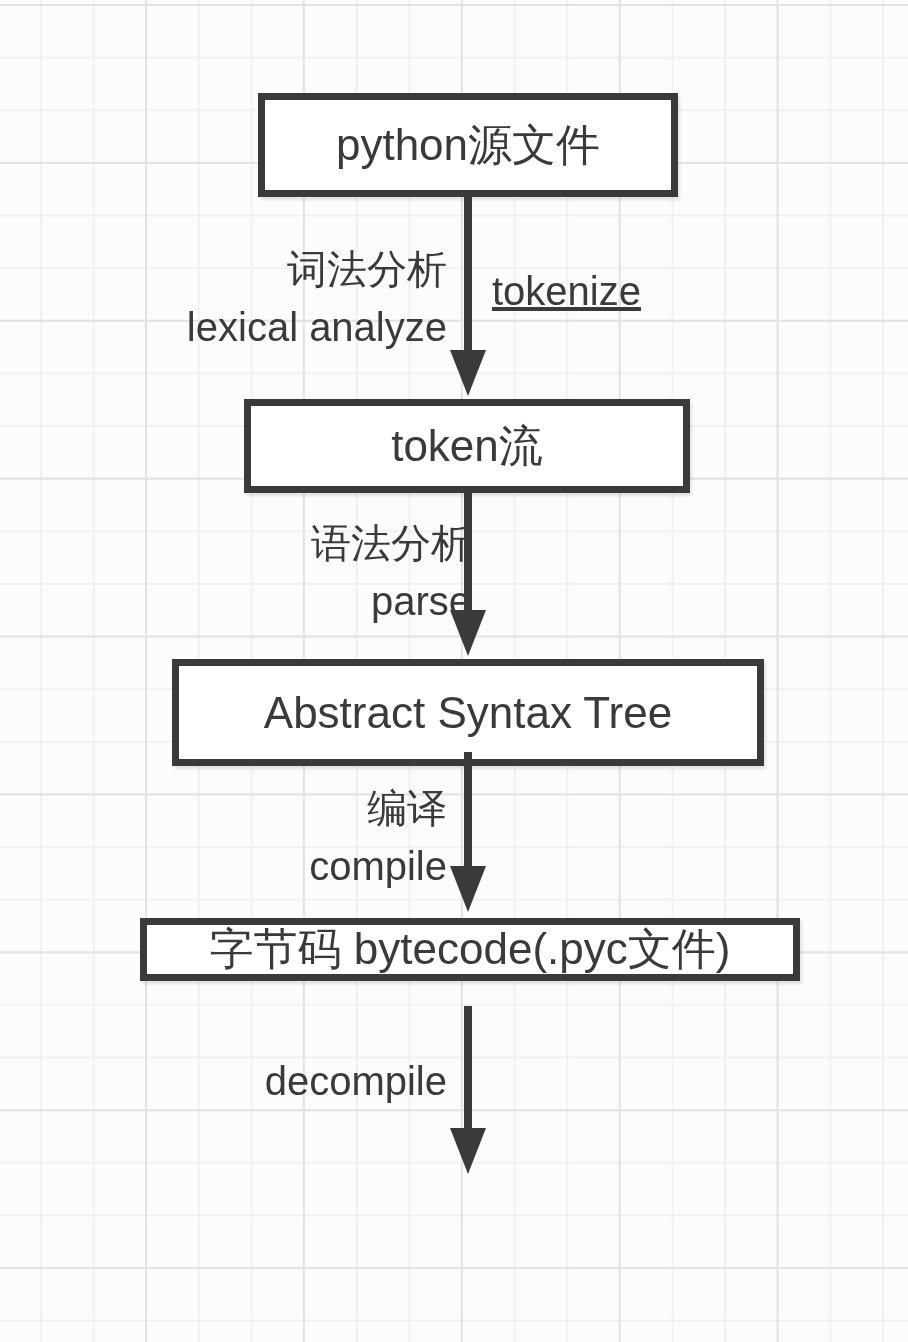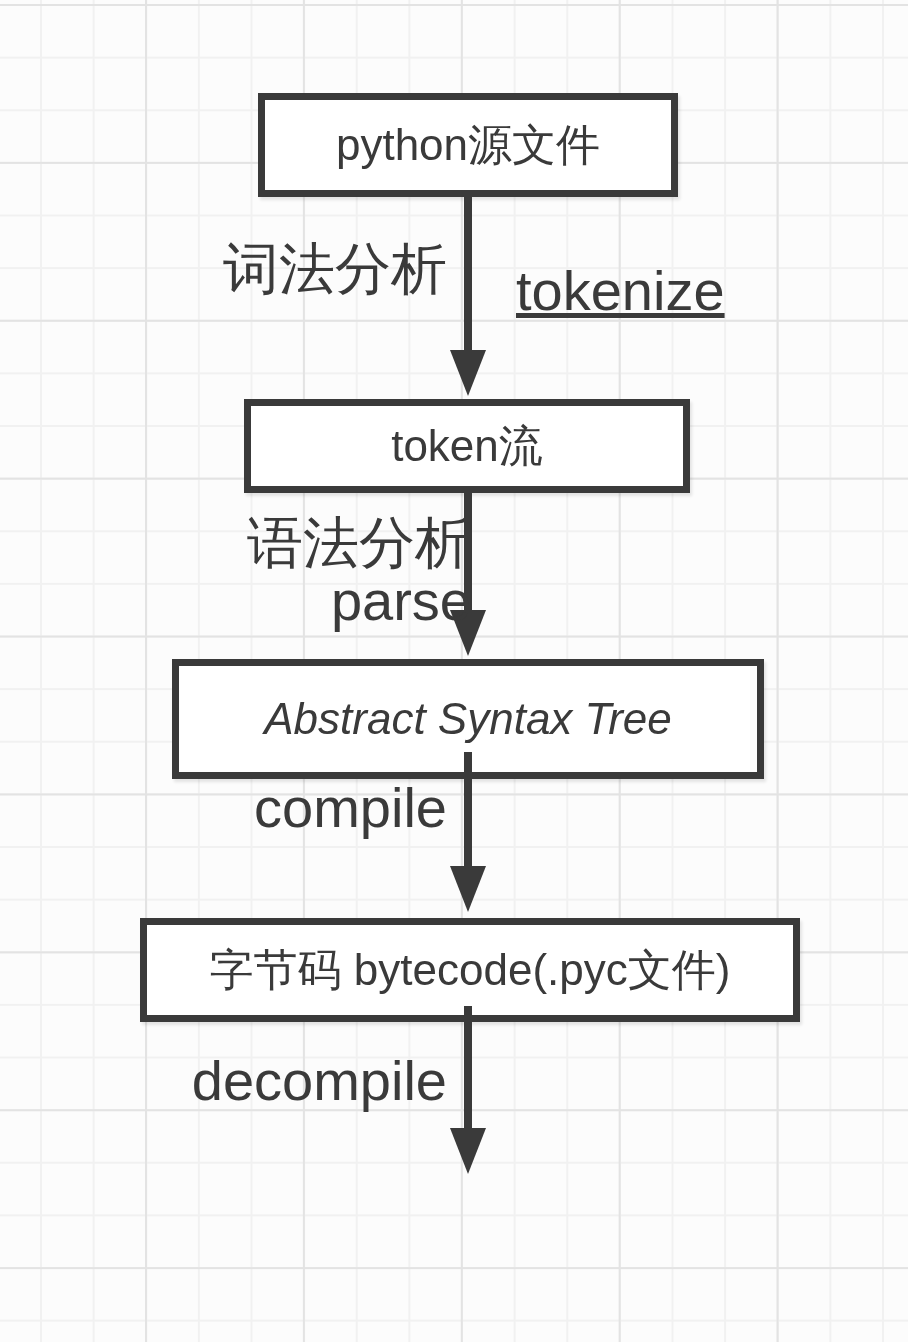--- a/index.html
+++ b/index.html
@@ -57,68 +57,69 @@
   .arrow-head {
     position: absolute;
     width: 0;
     height: 0;
     border-left: 18px solid transparent;
     border-right: 18px solid transparent;
     border-top: 46px solid #3a3a3a;
   }
   .edge-label {
     position: absolute;
-    font-size: 56px;
+    font-size: 40px;
     line-height: 58px;
     color: #3a3a3a;
     white-space: nowrap;
-    margin-left: 24px;
   }
   .edge-label.left {
     text-align: right;
   }
 </style>
 </head>
 <body>
 
 <div class="canvas">
 
   <div class="node" style="left:258px; top:93px; width:420px; height:104px;">
     <span>python源文件</span>
   </div>
 
   <div class="arrow-shaft" style="left:464px; top:197px; height:156px;"></div>
   <div class="arrow-head" style="left:450px; top:350px;"></div>
   <div class="edge-label left" style="right:461px; top:240px;">
     <div>词法分析</div>
+    <div>lexical analyze</div>
   </div>
   <div class="edge-label" style="left:492px; top:262px;text-decoration:underline;">tokenize</div>
 
   <div class="node" style="left:244px; top:399px; width:446px; height:94px;text-align:right;">
     <span>token流</span>
   </div>
 
   <div class="arrow-shaft" style="left:464px; top:493px; height:119px;"></div>
   <div class="arrow-head" style="left:450px; top:610px;"></div>
   <div class="edge-label left" style="right:437px; top:514px;">
     <div>语法分析</div>
     <div>parse</div>
   </div>
 
-  <div class="node" style="left:172px; top:659px; width:592px; height:120px;font-style:italic;">
+  <div class="node" style="left:172px; top:659px; width:592px; height:107px;">
     <span>Abstract Syntax Tree</span>
   </div>
 
   <div class="arrow-shaft" style="left:464px; top:752px; height:116px;"></div>
   <div class="arrow-head" style="left:450px; top:866px;"></div>
   <div class="edge-label left" style="right:461px; top:779px;">
+    <div>编译</div>
     <div>compile</div>
   </div>
 
-  <div class="node" style="left:140px; top:918px; width:660px; height:104px;">
+  <div class="node" style="left:140px; top:918px; width:660px; height:63px;">
     <span>字节码 bytecode(.pyc文件)</span>
   </div>
 
   <div class="arrow-shaft" style="left:464px; top:1006px; height:124px;"></div>
   <div class="arrow-head" style="left:450px; top:1128px;"></div>
   <div class="edge-label left" style="right:461px; top:1052px;">
     <div>decompile</div>
   </div>
 
 

